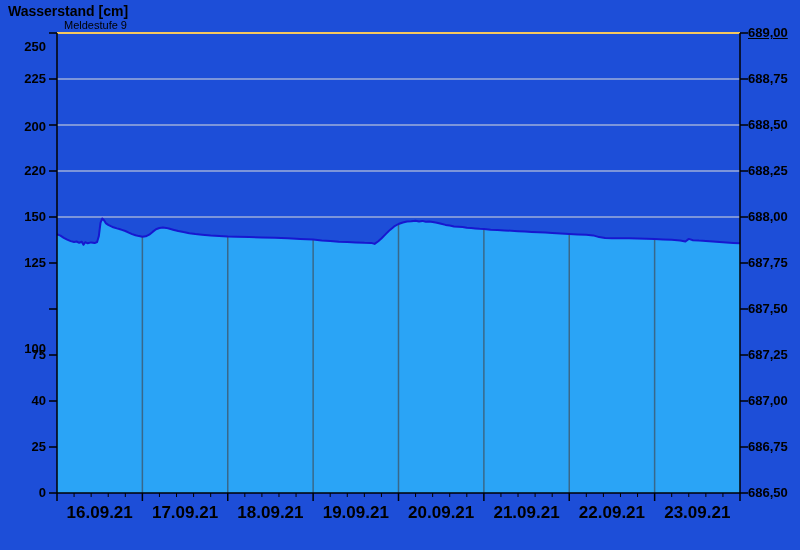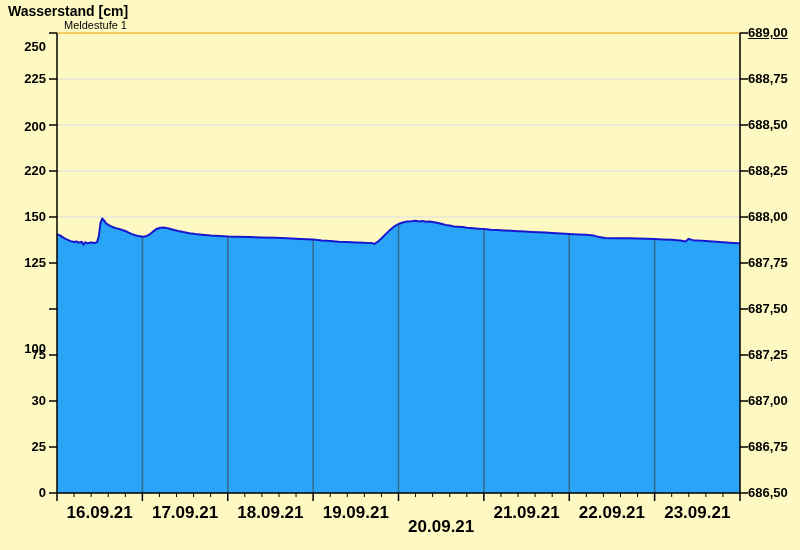--- a/index.html
+++ b/index.html
@@ -1,17 +1,17 @@
 <!DOCTYPE html>
 <html><head>
 <meta charset="utf-8">
 <style>
   html,body{margin:0;padding:0;background:#ffffff;}
   #stage{
-    position:relative;width:800px;height:550px;background:#fef9c3;overflow:hidden;
+    position:relative;width:800px;height:550px;background:#1d4ed8;overflow:hidden;
     font-family:"Liberation Sans","DejaVu Sans",sans-serif;color:#000;
   }
   #plot-svg{position:absolute;left:0;top:0;}
   .axis-title{position:absolute;top:3px;font-size:14px;font-weight:bold;white-space:nowrap;}
   .axis-title.left{left:8px;}
   .axis-title.right{right:8px;text-align:right;}
   .tick-label{position:absolute;font-size:13px;font-weight:bold;line-height:14px;white-space:nowrap;}
   .tick-left{left:0;width:46px;text-align:right;}
   .tick-right{left:748px;text-align:left;}
   .x-date{position:absolute;top:503px;width:90px;text-align:center;font-size:17px;font-weight:bold;}
@@ -109,25 +109,25 @@
       <line x1="603.4" y1="493" x2="603.4" y2="497" stroke="#000000" stroke-width="1"></line>
       <line x1="620.475" y1="493" x2="620.475" y2="497" stroke="#000000" stroke-width="1"></line>
       <line x1="637.55" y1="493" x2="637.55" y2="497" stroke="#000000" stroke-width="1"></line>
       <line x1="654.625" y1="493" x2="654.625" y2="501" stroke="#000000" stroke-width="1.5"></line>
       <line x1="671.7" y1="493" x2="671.7" y2="497" stroke="#000000" stroke-width="1"></line>
       <line x1="688.775" y1="493" x2="688.775" y2="497" stroke="#000000" stroke-width="1"></line>
       <line x1="705.85" y1="493" x2="705.85" y2="497" stroke="#000000" stroke-width="1"></line>
       <line x1="722.925" y1="493" x2="722.925" y2="497" stroke="#000000" stroke-width="1"></line>
       <line x1="740" y1="493" x2="740" y2="501" stroke="#000000" stroke-width="1.5"></line>
     </svg>
-  <div class="meldestufe">Meldestufe 1</div>
+  <div class="meldestufe">Meldestufe 9</div>
   <div id="labels">
       <div class="tick-label tick-left" style="top: 486px;">0</div>
       <div class="tick-label tick-left" style="top: 440px;">25</div>
-      <div class="tick-label tick-left" style="top: 394px;">30</div>
+      <div class="tick-label tick-left" style="top: 394px;">40</div>
       <div class="tick-label tick-left" style="top: 348px;">75</div>
       <div class="tick-label tick-left" style="top: 302px; margin-top: 40px;">100</div>
       <div class="tick-label tick-left" style="top: 256px;">125</div>
       <div class="tick-label tick-left" style="top: 210px;">150</div>
       <div class="tick-label tick-left" style="top: 164px;">220</div>
       <div class="tick-label tick-left" style="top: 120px;">200</div>
       <div class="tick-label tick-left" style="top: 72px;">225</div>
       <div class="tick-label tick-left" style="top: 40px;">250</div>
       <div class="tick-label tick-right" style="top: 486px;">686,50</div>
       <div class="tick-label tick-right" style="top: 440px;">686,75</div>
@@ -137,18 +137,18 @@
       <div class="tick-label tick-right" style="top: 256px;">687,75</div>
       <div class="tick-label tick-right" style="top: 210px;">688,00</div>
       <div class="tick-label tick-right" style="top: 164px;">688,25</div>
       <div class="tick-label tick-right" style="top: 118px;">688,50</div>
       <div class="tick-label tick-right" style="top: 72px;">688,75</div>
       <div class="tick-label tick-right" style="top: 26px; text-decoration: underline;">689,00</div>
       <div class="x-date" style="left: 54.6875px;">16.09.21</div>
       <div class="x-date" style="left: 140.062px;">17.09.21</div>
       <div class="x-date" style="left: 225.438px;">18.09.21</div>
       <div class="x-date" style="left: 310.812px;">19.09.21</div>
-      <div class="x-date" style="left: 396.188px; margin-top: 14px;">20.09.21</div>
+      <div class="x-date" style="left: 396.188px;">20.09.21</div>
       <div class="x-date" style="left: 481.562px;">21.09.21</div>
       <div class="x-date" style="left: 566.938px;">22.09.21</div>
       <div class="x-date" style="left: 652.312px;">23.09.21</div>
     </div>
 </div>
 
 </body></html>

